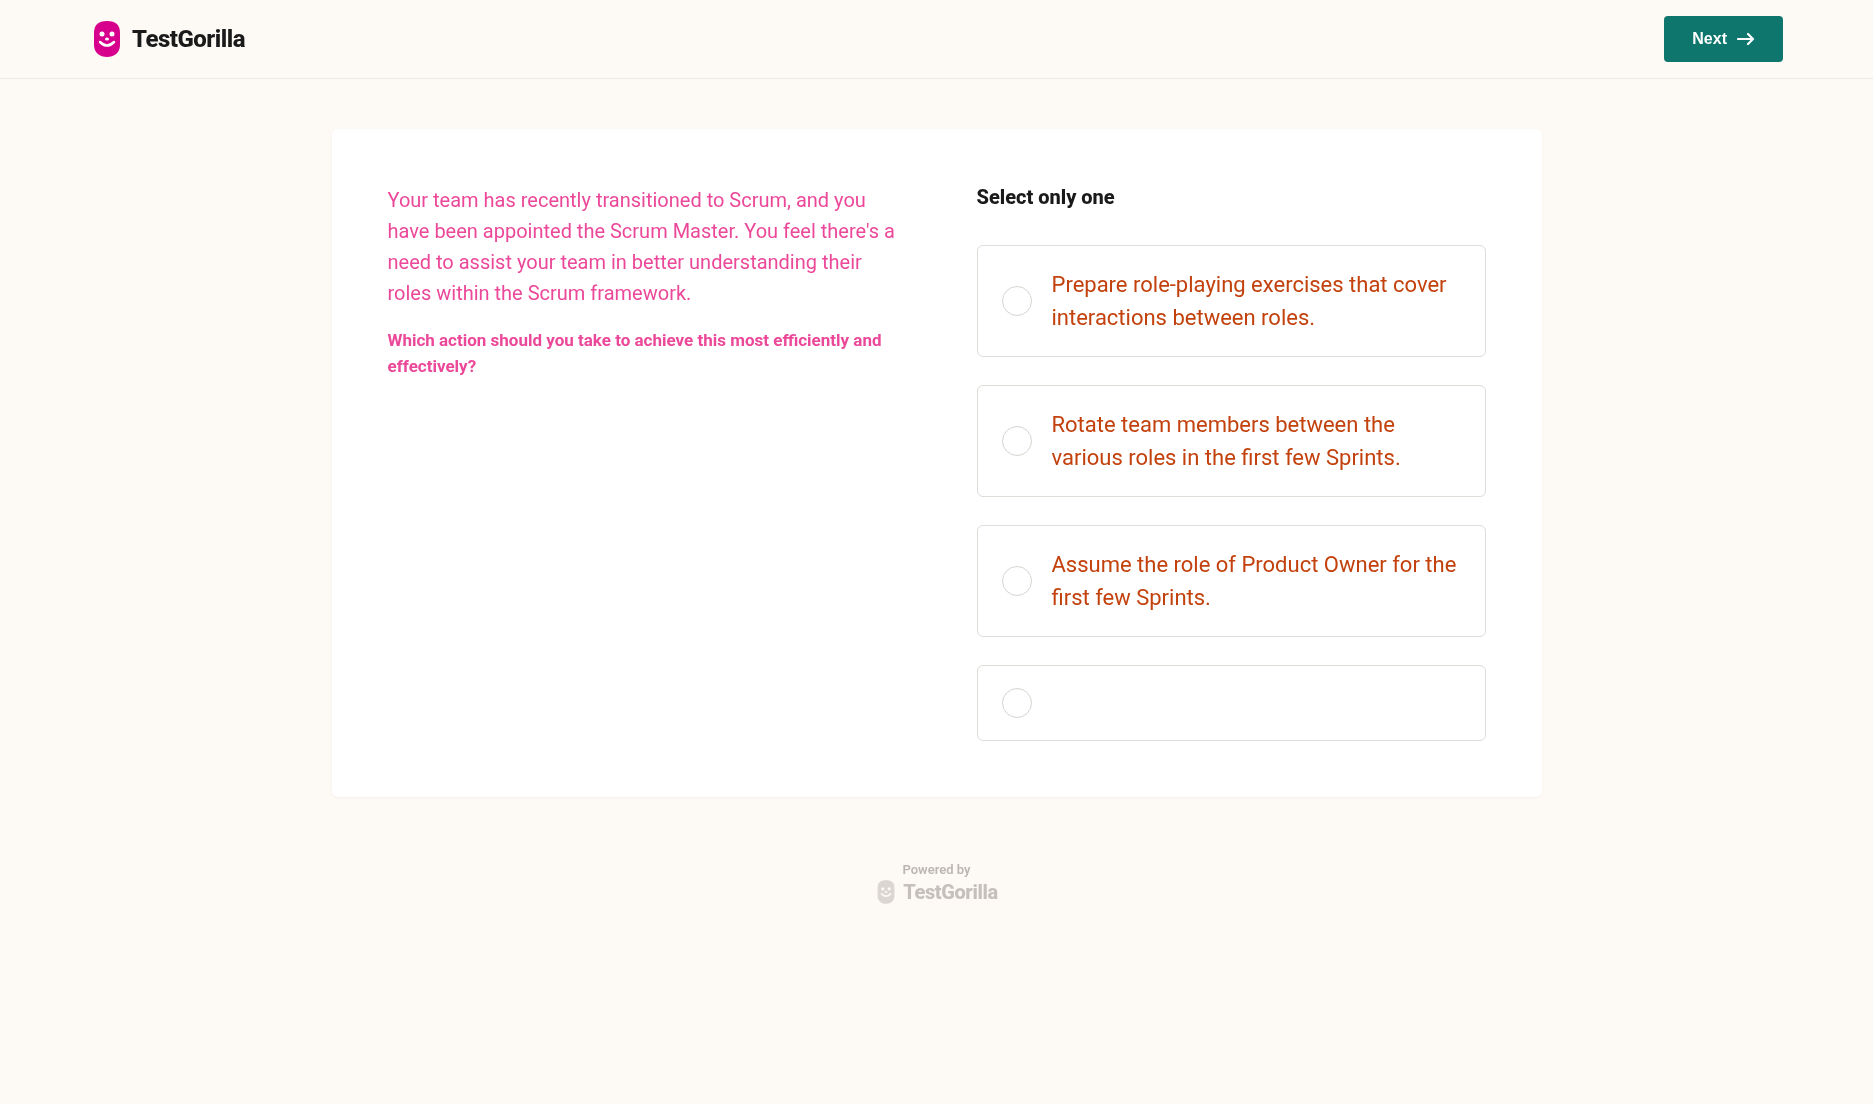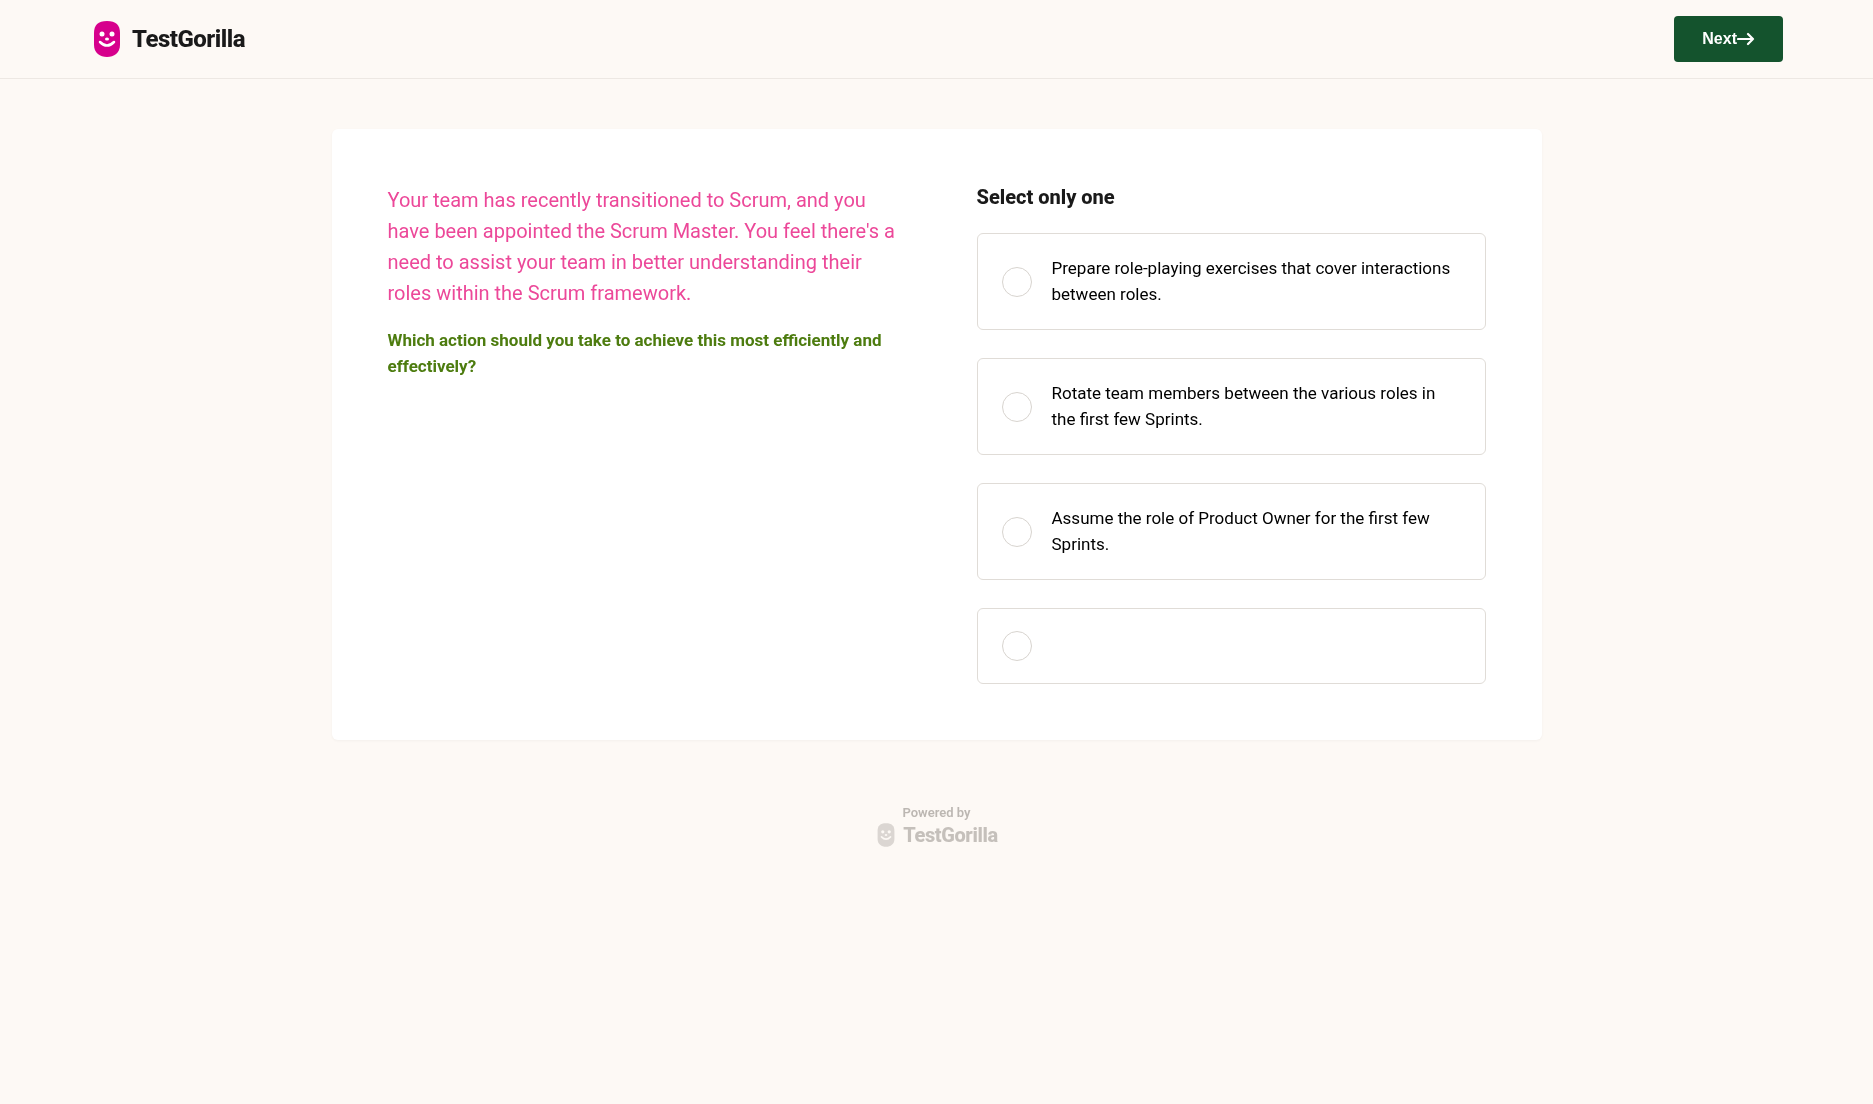--- a/index.html
+++ b/index.html
@@ -34,30 +34,31 @@
     }
     
     .logo-text {
       font-size: 24px;
       font-weight: 800;
       color: #1a1a1a;
       letter-spacing: -0.5px;
     }
     
     .next-button {
-      background-color: #14532d;
+      background-color: #0f766e;
       color: white;
       border: none;
       padding: 14px 28px;
       font-size: 16px;
       font-weight: 700;
       border-radius: 4px;
       cursor: pointer;
       display: flex;
       align-items: center;
+      gap: 10px;
       justify-content: flex-end;
     }
     
     .arrow-icon {
       width: 18px;
       height: 14px;
     }
     
     .main-container {
       max-width: 1250px;
@@ -82,33 +83,33 @@
     .question-context {
       font-size: 20px;
       line-height: 1.55;
       color: #ec4899;
       margin-bottom: 18px;
     }
     
     .question-prompt {
       font-size: 17px;
       line-height: 1.55;
-      color: #4d7c0f;
+      color: #ec4899;
       font-weight: 700;
     }
     
     .answers-side {
       flex: 1;
     }
     
     .answers-heading {
       font-size: 20px;
       font-weight: 800;
       color: #1a1a1a;
-      margin-bottom: 24px;
+      margin-bottom: 36px;
     }
     
     .option {
       border: 1px solid #e0dcd7;
       border-radius: 6px;
       padding: 22px 24px;
       display: flex;
       align-items: center;
       gap: 20px;
       margin-bottom: 28px;
@@ -123,23 +124,23 @@
     .radio-circle {
       width: 30px;
       height: 30px;
       border: 1px solid #d8d4cf;
       border-radius: 50%;
       flex-shrink: 0;
       background: #fff;
     }
     
     .option-text {
-      font-size: 17px;
+      font-size: 22px;
       line-height: 1.5;
-      color: #000000;
+      color: #c2410c;
     }
     
     .footer {
       text-align: center;
       padding: 65px 0 60px;
     }
     
     .powered-by {
       font-size: 13px;
       color: #bcb7b2;

